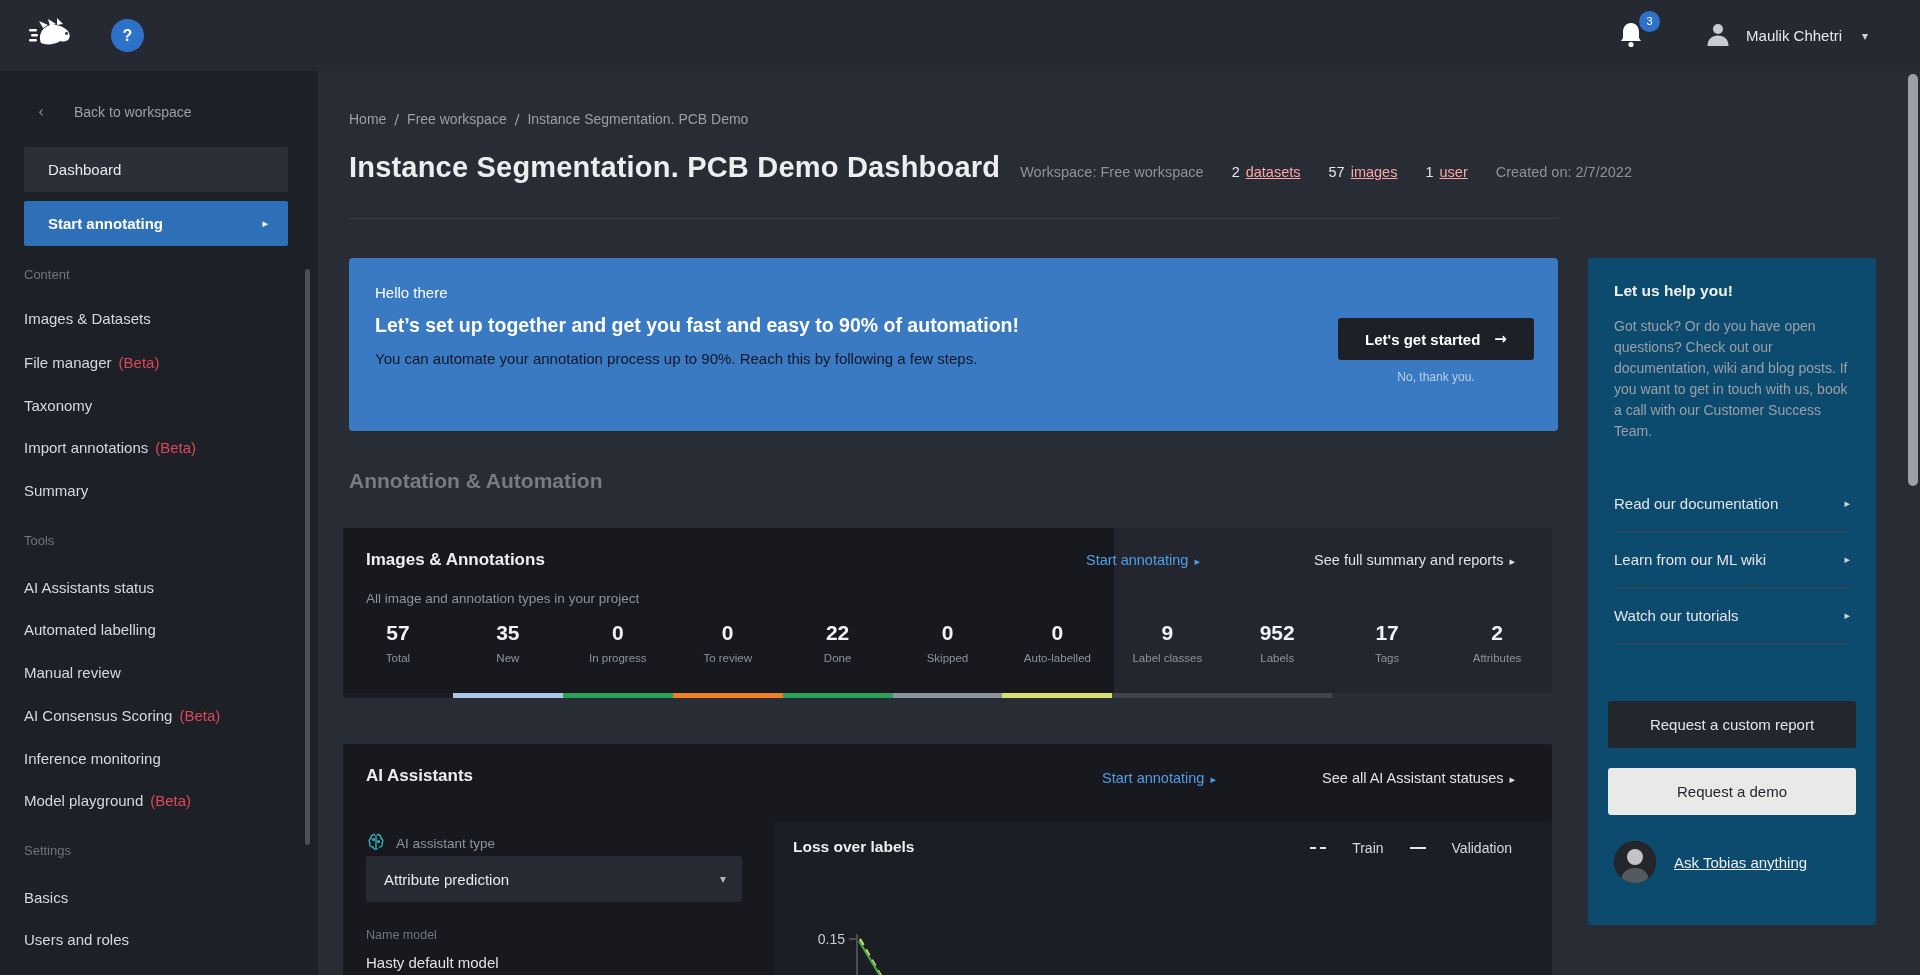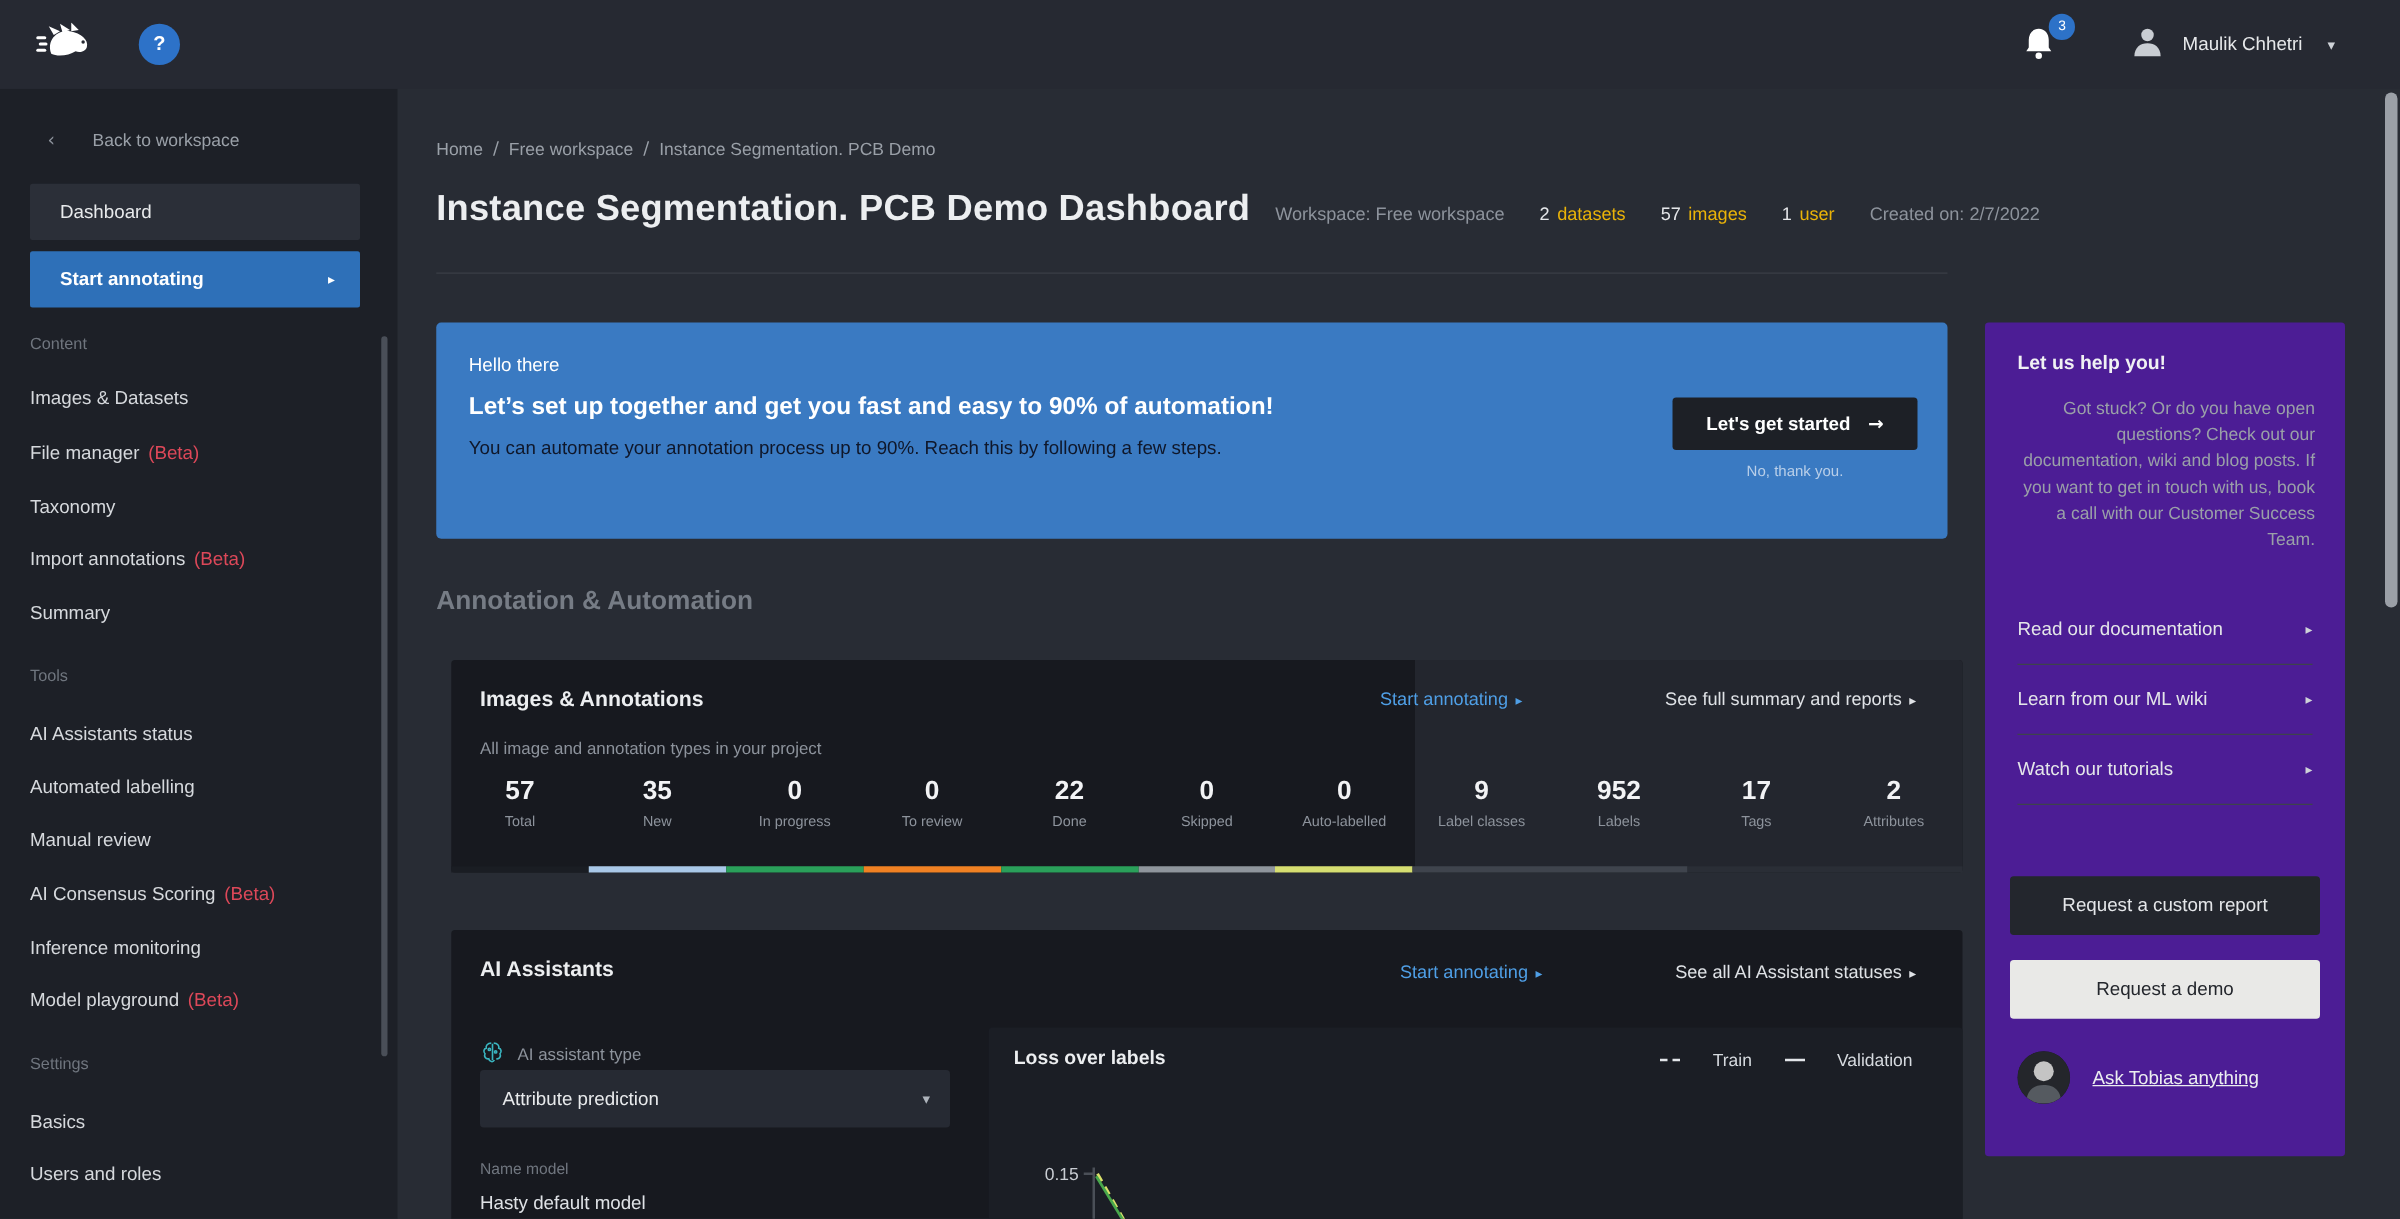--- a/index.html
+++ b/index.html
@@ -35,36 +35,36 @@
   .sb-scrollbar { position:absolute; right:8px; top:198px; width:5px; height:576px; background:#4a4f58; border-radius:3px; }
 
   
   .main { position:absolute; left:318px; top:71px; width:1602px; height:904px; background:#282c34; overflow:hidden; }
   .breadcrumb { position:absolute; left:31px; top:40px; display:flex; gap:8px; font-size:14px; color:#9aa0a8; }
   .breadcrumb .crumb { cursor:pointer; }
   .page-title-row { position:absolute; left:31px; top:80px; display:flex; align-items:baseline; }
   .page-title { color:#eceef0; font-size:29px; font-weight:bold; letter-spacing:0.2px; }
   .meta { display:flex; align-items:baseline; gap:28px; margin-left:20px; font-size:14.5px; color:#8d939c; }
   .meta-stat { display:flex; gap:6px; color:#e4e6e9; }
-  .meta-stat a { color:#eab308; cursor:pointer;text-align:right; }
+  .meta-stat a { color:#fca5a5; text-decoration:underline; cursor:pointer;text-align:right; }
   .title-divider { position:absolute; left:31px; top:147px; width:1209px; height:1px; background:#3a3e46; }
 
   
   .banner { position:absolute; left:31px; top:187px; width:1209px; height:173px; background:#3a7ac2; border-radius:4px; color:#fff; }
   .banner-greeting { position:absolute; left:26px; top:26px; font-size:15px; }
   .banner-headline { position:absolute; left:26px; top:56px; font-size:19.5px; font-weight:bold; }
   .banner-body { position:absolute; left:26px; top:92px; font-size:15px; color:#0f172a; }
   .banner-cta { position:absolute; right:24px; top:60px; width:196px; height:42px; background:#1d2026; border-radius:3px;
     color:#fff; font-size:15px; font-weight:bold; display:flex; align-items:center; justify-content:center; gap:14px; cursor:pointer; }
   .banner-dismiss { position:absolute; right:24px; top:112px; width:196px; text-align:center; font-size:12px; color:#b9cfe9; cursor:pointer; }
 
   .section-heading { position:absolute; left:31px; top:398px; font-size:21px; color:#767c85; }
 
   
-  .card { position:absolute; left:43px; width:1209px; background:#17191f; border-radius:3px;padding-left:42px; }
+  .card { position:absolute; left:25px; width:1209px; background:#17191f; border-radius:3px;padding-left:42px; }
   .card-title { position:absolute; left:23px; top:22px; color:#eceef0; font-size:17px; font-weight:bold; }
   .card-link-blue { position:absolute; color:#4f9fe6; font-size:14.5px; cursor:pointer; }
   .card-link-white { position:absolute; color:#dfe2e6; font-size:14.5px; cursor:pointer; }
   .card-link-blue .icon, .card-link-white .icon { font-size:11px; margin-left:6px; }
 
   
   .ia-card { top:457px; height:170px; }
   .ia-right-panel { position:absolute; left:771px; top:0; right:0; bottom:0; background:#23262e; border-radius:0 3px 3px 0; }
   .ia-subtitle { position:absolute; left:23px; top:63px; color:#8d939c; font-size:13.5px; }
   .ia-stats { position:absolute; left:0; top:93px; width:100%; display:flex; z-index:2; }
@@ -87,21 +87,21 @@
   .chart-title { position:absolute; left:20px; top:16px; color:#eceef0; font-size:15.5px; font-weight:bold; }
   .chart-legend { position:absolute; right:40px; top:18px; display:flex; align-items:center; gap:26px; color:#d6dadf; font-size:14px; }
   .legend-dash { width:16px; height:0; border-top:2px dashed #e3e6ea; display:inline-block; }
   .legend-solid { width:16px; height:0; border-top:2px solid #e3e6ea; display:inline-block; }
   .ytick { position:absolute; width:42px; text-align:right; color:#c9cdd3; font-size:14px; }
   .yaxis { position:absolute; left:83px; top:112px; width:2px; height:130px; background:#4a4f57; }
   .tickmark { position:absolute; left:76px; width:8px; height:2px; background:#4a4f57; }
   .chart-lines { position:absolute; left:84px; top:110px; }
 
   
-  .help-card { position:absolute; left:1270px; top:187px; width:288px; height:667px; background:#4c1d95; border-radius:3px;text-align:right; }
+  .help-card { position:absolute; left:1270px; top:187px; width:288px; height:667px; background:#0c4a6e; border-radius:3px; }
   .help-title { position:absolute; left:26px; top:24px; color:#f0f1f3; font-size:15.5px; font-weight:bold; }
   .help-body { position:absolute; left:26px; top:58px; width:238px; color:#9aa0a8; font-size:14px; line-height:21px; }
   .help-links { position:absolute; left:26px; top:218px; width:236px; }
   .help-link { height:56px; display:flex; align-items:center; justify-content:space-between; border-bottom:1px solid #3e434c;
     color:#e4e6e9; font-size:15px; cursor:pointer; }
   .help-link .icon { color:#cfd3d8; font-size:11px; }
   .help-btn-dark { position:absolute; left:20px; top:443px; width:248px; height:47px; background:#23262d; border-radius:3px;
     color:#e4e6e9; font-size:15px; display:flex; align-items:center; justify-content:center; cursor:pointer; }
   .help-btn-light { position:absolute; left:20px; top:510px; width:248px; height:47px; background:#e9e9e7; border-radius:3px;
     color:#23262c; font-size:15px; display:flex; align-items:center; justify-content:center; cursor:pointer; }

